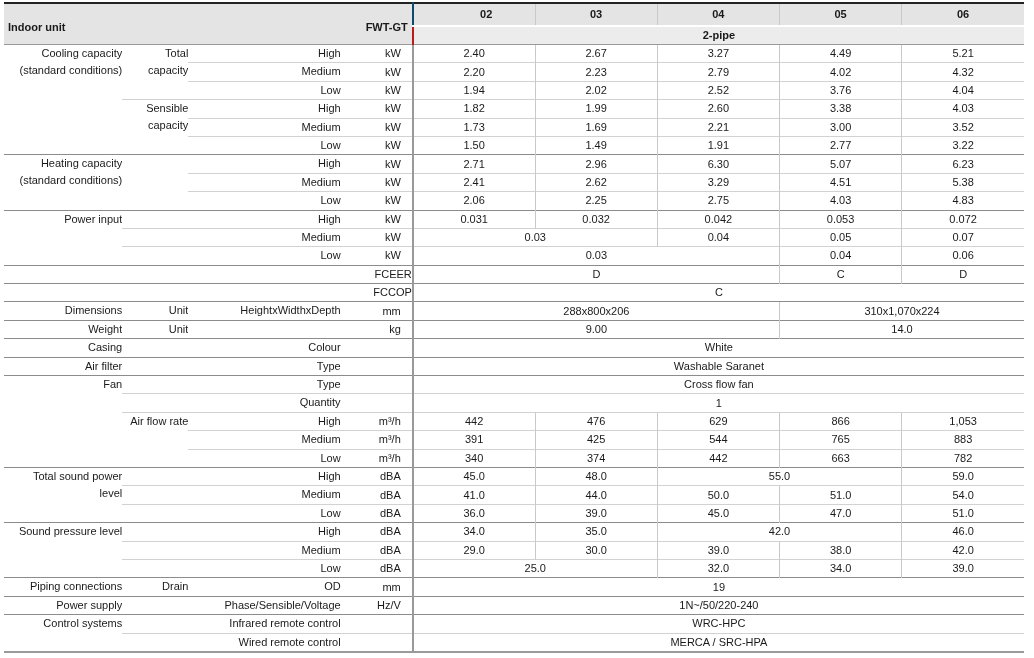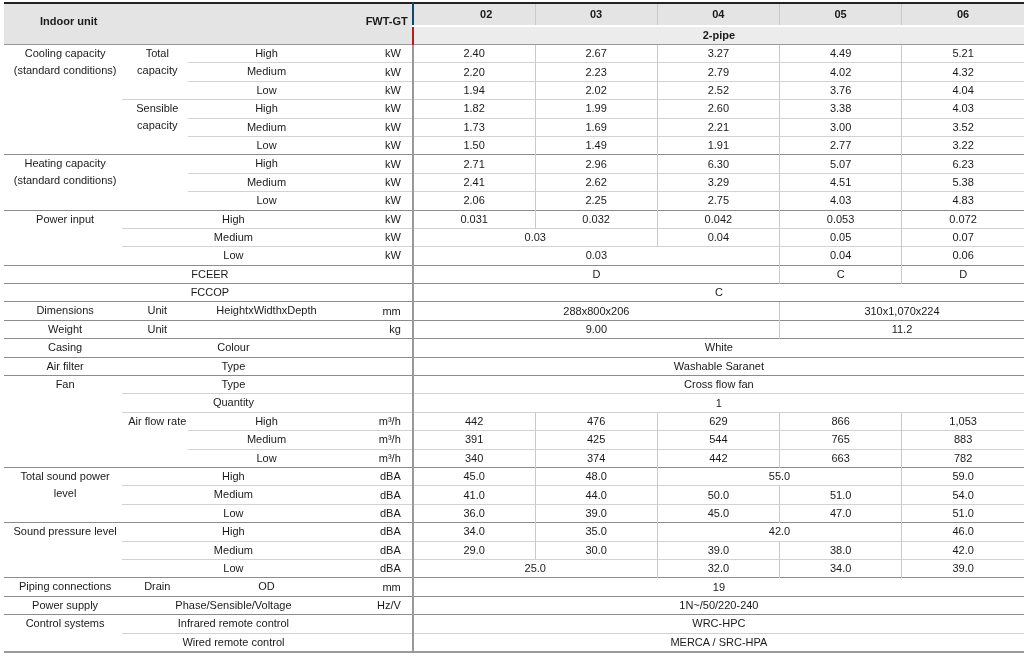--- a/index.html
+++ b/index.html
@@ -10,38 +10,37 @@
   }
   .wrap{padding:2px 10px 0 4px;}
   table{
     border-collapse:collapse;table-layout:fixed;width:1020px;
     border-top:2px solid #222222;
     border-bottom:2px solid #9a9a9a;
   }
   th,td{padding:0;margin:0;font-weight:normal;line-height:17px;overflow:hidden;}
   tbody td{height:17.4px;}
   
-  td.a,td.b,td.c{text-align:center;vertical-align:top;padding-left:4px;}
+  td.a,td.b,td.c{text-align:right;vertical-align:top;padding-left:4px;}
   td.u{text-align:right;vertical-align:middle;padding-right:11px;}
   
   td.d{text-align:center;vertical-align:middle;border-left:1px solid #c9c9c9;}
   td.dl{border-left:2px solid #999999;margin-left:36px;}
   
   tr.sec > td{border-top:1.5px solid #8c8c8c;}
   tr.sub > td{border-top:1px solid #d2d2d2;}
   
   thead th{background:#e4e4e4;font-weight:bold;}
   th.block{
     text-align:left;vertical-align:top;
     border-bottom:1.5px solid #999999;
   }
   th.block .block-inner{
     display:flex;justify-content:space-between;align-items:flex-start;
-    padding:9px 4px 0 4px;
-    margin-left:32px;
+    padding:15px 4px 0 4px;
   }
   th.col{
     text-align:center;vertical-align:middle;height:21px;
     border-left:1px solid #c9c9c9;
     border-bottom:2px solid #ffffff;
   }
   th.col.first{border-left:2px solid #0c4a6e;padding-left:24px;}
   th.band{
     background:#ececec;text-align:center;vertical-align:middle;height:17px;
     border-left:2px solid #b91c1c;
@@ -211,21 +210,21 @@
       <td class="u">mm</td>
       <td class="d dl" colspan="3">288x800x206</td>
       <td class="d" colspan="2">310x1,070x224</td>
     </tr>
     <tr class="sec">
       <td class="a">Weight</td>
       <td class="b">Unit</td>
       <td class="c"></td>
       <td class="u">kg</td>
       <td class="d dl" colspan="3">9.00</td>
-      <td class="d" colspan="2">11.2</td>
+      <td class="d" colspan="2">14.0</td>
     </tr>
     <tr class="sec">
       <td class="a">Casing</td>
       <td class="b" colspan="2">Colour</td>
       <td class="u"></td>
       <td class="d dl" colspan="5">White</td>
     </tr>
     <tr class="sec">
       <td class="a">Air filter</td>
       <td class="b" colspan="2">Type</td>

